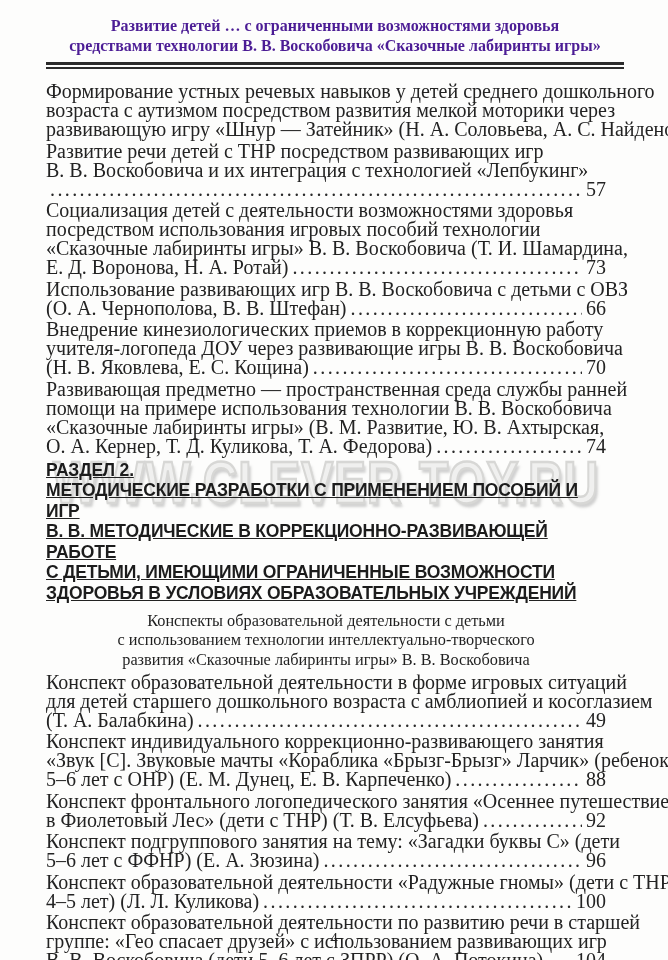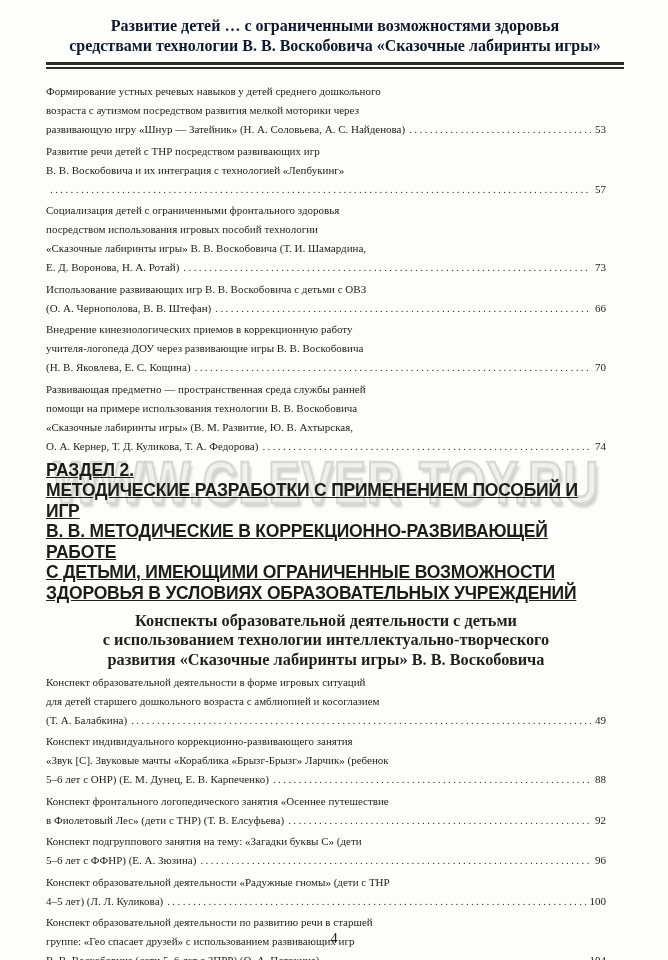--- a/index.html
+++ b/index.html
@@ -16,32 +16,32 @@
     overflow: hidden;
   }
   .content { padding: 16px 62px 0 46px; }
 
   .running-head {
     font-weight: bold;
     font-size: 16px;
     line-height: 20px;
     text-align: center;
     margin-right: -18px;
-    color: #0f172a;
+    color: #4c1d95;
   }
   .rule {
     height: 2px;
     border-top: 3px solid #2b2b2b;
     border-bottom: 2px solid #2b2b2b;
     margin: 6px -18px 0 0;
   }
 
   .toc {
     margin-top: 13px;
-    font-size: 11px;
+    font-size: 20px;
     line-height: 19px;
     color: #232323;
   }
   .toc-entry { margin-bottom: 2.5px; }
   .toc-line { white-space: nowrap; }
   .toc-line.last { display: flex; align-items: baseline; white-space: nowrap; }
   .toc-line .t { flex: 0 0 auto; font-family: Liberation Serif, serif; }
   .dots {
     flex: 1 1 auto;
     overflow: hidden;
@@ -75,21 +75,21 @@
     z-index: 1;
     font-family: "Liberation Sans", sans-serif;
     font-weight: 700;
     font-size: 17.5px;
     line-height: 20.5px;
     letter-spacing: -0.2px;
     color: #1c1c1c;
   }
   .subsection-heading {
     margin-top: 8px;
-    font-weight: bold;
+    font-weight: normal;
     font-size: 16.3px;
     line-height: 19.3px;
     text-align: center;
     color: #1f1f1f;
   }
   .toc2 { margin-top: 4px; }
 
   .folio {
     position: absolute;
     left: 0; right: 0; bottom: 13px;
@@ -122,21 +122,21 @@
         </div>
         <div class="toc-entry">
           <div class="toc-line">Развитие речи детей с ТНР посредством развивающих игр</div>
           <div class="toc-line">В. В. Воскобовича и их интеграция с технологией «Лепбукинг»</div>
           <div class="toc-line last">
             <span class="dots">....................................................................................................................................................................................</span>
             <span class="pg">57</span>
           </div>
         </div>
         <div class="toc-entry">
-          <div class="toc-line">Социализация детей с ограниченными фронтального здоровья</div>
+          <div class="toc-line">Социализация детей с деятельности возможностями здоровья</div>
           <div class="toc-line">посредством использования игровых пособий технологии</div>
           <div class="toc-line">«Сказочные лабиринты игры» В. В. Воскобовича (Т. И. Шамардина,</div>
           <div class="toc-line last">
             <span class="t">Е. Д. Воронова, Н. А. Ротай)</span>
             <span class="dots">....................................................................................................................................................................................</span>
             <span class="pg">73</span>
           </div>
         </div>
         <div class="toc-entry">
           <div class="toc-line">Использование развивающих игр В. В. Воскобовича с детьми с ОВЗ</div>

